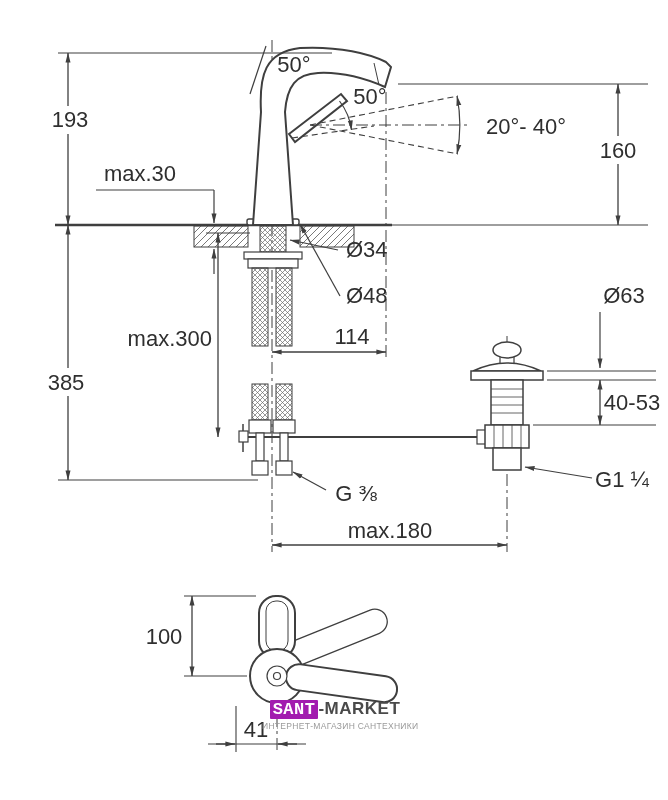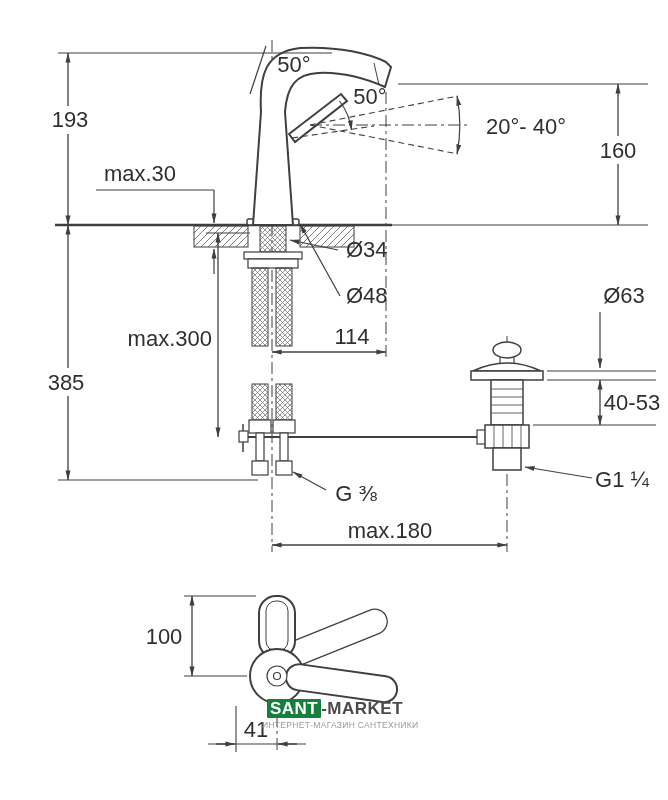--- a/index.html
+++ b/index.html
@@ -183,17 +183,17 @@
     <text x="632" y="410" text-anchor="middle">40-53</text>
     <text x="356" y="501" text-anchor="middle">G ⅜</text>
     <text x="622" y="487" text-anchor="middle">G1 ¼</text>
     <text x="390" y="538" text-anchor="middle">max.180</text>
     <text x="164" y="644" text-anchor="middle">100</text>
     <text x="256" y="737" text-anchor="middle">41</text>
   </g>
 </svg>
 
 <div class="watermark">
-  <div class="wm-brand"><span class="wm-sant" style="background: #15803d;">SANT</span><span class="wm-market">-MARKET</span></div>
+  <div class="wm-brand"><span class="wm-sant" style="background: #a21caf; font-family: Liberation Mono, monospace;">SANT</span><span class="wm-market">-MARKET</span></div>
   <div class="wm-tagline">ИНТЕРНЕТ-МАГАЗИН САНТЕХНИКИ</div>
 </div>
 
 </div>
 
 </body></html>

